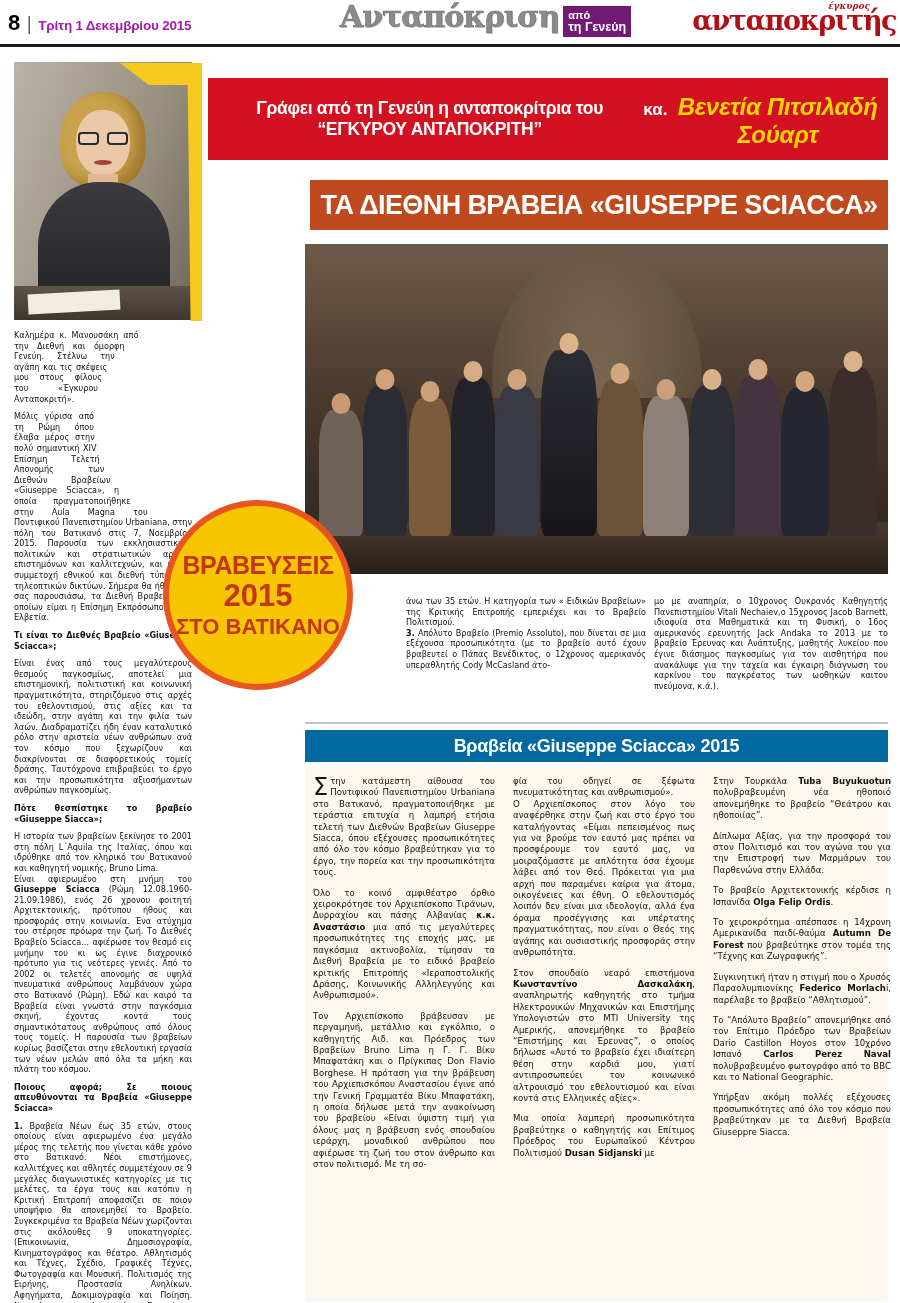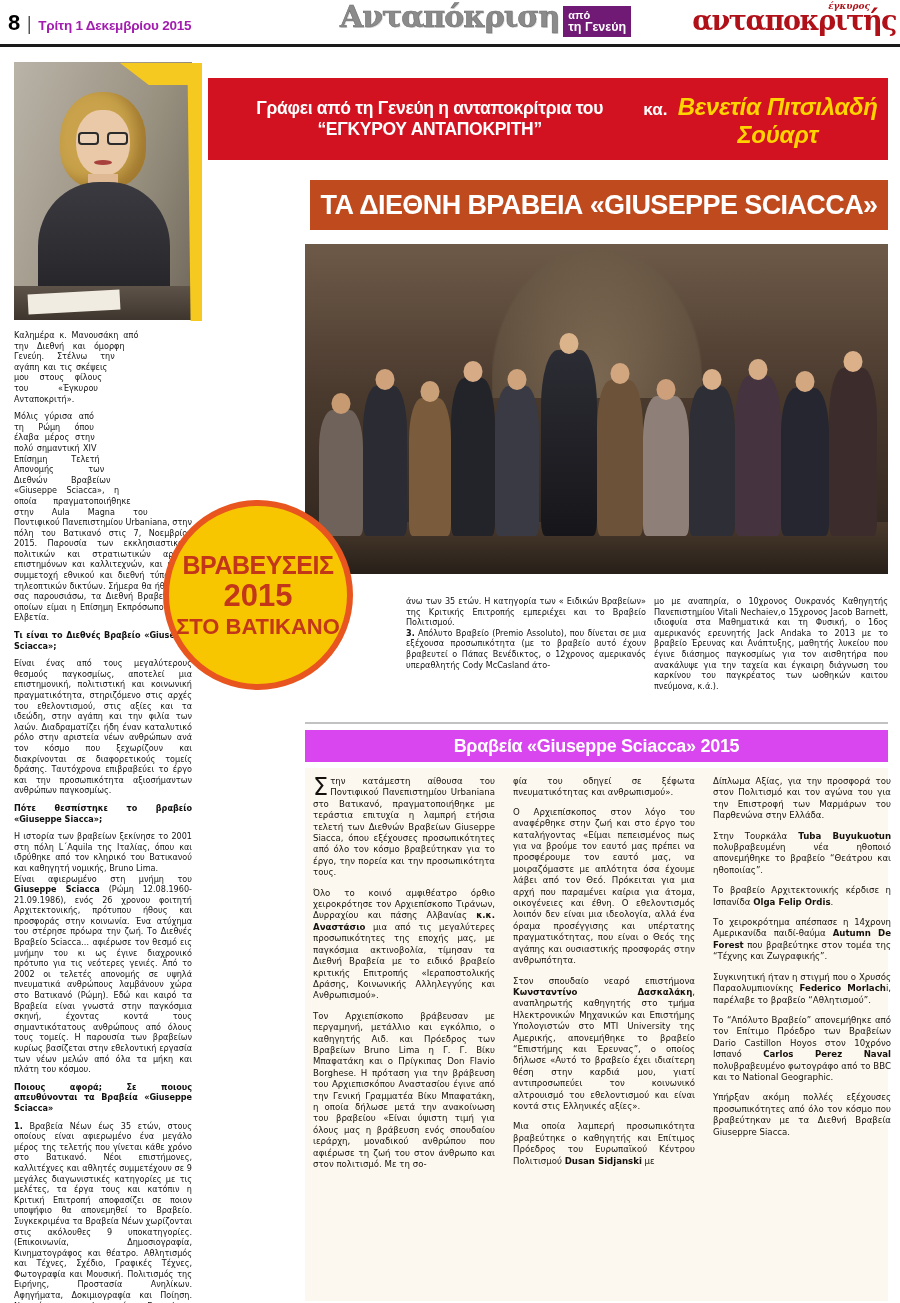--- a/index.html
+++ b/index.html
@@ -195,37 +195,37 @@
     float:right; width:100px; height:182px; shape-outside:circle(95px at 95px 91px);
     margin:0 -6px 0 4px;
   }
 
   
   .sec-rule{
     position:absolute; left:305px; top:722px; width:583px; height:2px; background:#c2c2c2;
   }
   .sec-bar{
     position:absolute; left:305px; top:730px; width:583px; height:32px;
-    background:#d946ef; color:#fff;
+    background:#0369a1; color:#fff;
     display:flex; align-items:center; justify-content:center;
     font-family:"Liberation Sans",sans-serif; font-weight:bold; font-size:18px;
     letter-spacing:-0.3px;
   }
   .tint{
     position:absolute; left:305px; top:768px; width:583px; height:533px;
     background:#fdf8ef;
   }
   .bcol{
     position:absolute;
     font-family:"DejaVu Sans", sans-serif;
     font-size:8.6px; line-height:11.4px;
     color:#15110c; text-align:justify;
   }
   .bcol p{ margin:0 0 9px 0; }
-  .bcol p.run{ margin-bottom:8px; }
+  .bcol p.run{ margin-bottom:0; }
   .bcol b{ font-weight:bold; }
   #bcol-1{ left:313px; top:776px; width:182px; }
   #bcol-2{ left:513px; top:776px; width:182px; }
   #bcol-3{ left:713px; top:776px; width:178px; }
 
   .dropcap{
     float:left; font-family:"DejaVu Sans", sans-serif;
     font-size:24px; line-height:20px; font-weight:normal;
     margin:1px 2px 0 0; color:#15110c;
   }
@@ -365,20 +365,20 @@
 </div>
 
 <div class="bcol" id="bcol-2">
   <p class="run">φία του οδηγεί σε ξέφωτα πνευματικότητας  και ανθρωπισμού».</p>
   <p>Ο Αρχιεπίσκοπος στον λόγο του αναφέρθηκε στην ζωή και στο έργο του καταλήγοντας «Είμαι πεπεισμένος πως για να βρούμε τον εαυτό μας πρέπει να προσφέρουμε τον εαυτό μας, να μοιραζόμαστε με απλότητα όσα έχουμε λάβει από τον Θεό. Πρόκειται για μια αρχή που παραμένει καίρια για άτομα, οικογένειες και έθνη. Ο εθελοντισμός λοιπόν δεν είναι μια ιδεολογία, αλλά ένα όραμα προσέγγισης και υπέρτατης πραγματικότητας, που είναι ο Θεός της αγάπης και ουσιαστικής προσφοράς στην ανθρωπότητα.</p>
   <p><span>Στον σπουδαίο νεαρό επιστήμονα </span><b>Κωνσταντίνο Δασκαλάκη</b><span>, αναπληρωτής καθηγητής στο τμήμα Ηλεκτρονικών Μηχανικών και Επιστήμης Υπολογιστών στο MTI University της Αμερικής, απονεμήθηκε το βραβείο “Επιστήμης και Έρευνας”, ο οποίος δήλωσε «Αυτό το βραβείο έχει ιδιαίτερη θέση στην καρδιά μου, γιατί αντιπροσωπεύει τον κοινωνικό αλτρουισμό του εθελοντισμού και είναι κοντά στις Ελληνικές αξίες».</span></p>
   <p><span>Μια οποία λαμπερή προσωπικότητα βραβεύτηκε ο καθηγητής και Επίτιμος Πρόεδρος του Ευρωπαϊκού Κέντρου Πολιτισμού </span><b>Dusan Sidjanski</b><span> με</span></p>
 </div>
 
 <div class="bcol" id="bcol-3">
+  <p><span>Στην Τουρκάλα </span><b>Tuba Buyukuotun</b><span> πολυβραβευμένη νέα ηθοποιό απονεμήθηκε το βραβείο “Θεάτρου και ηθοποιίας”.</span></p>
   <p>Δίπλωμα Αξίας,  για την προσφορά του στον Πολιτισμό και τον αγώνα του για την Επιστροφή των Μαρμάρων του Παρθενώνα στην Ελλάδα.</p>
-  <p><span>Στην Τουρκάλα </span><b>Tuba Buyukuotun</b><span> πολυβραβευμένη νέα ηθοποιό απονεμήθηκε το βραβείο “Θεάτρου και ηθοποιίας”.</span></p>
   <p><span>Το βραβείο Αρχιτεκτονικής κέρδισε η Ισπανίδα </span><b>Olga Felip Ordis</b><span>.</span></p>
   <p><span>Το χειροκρότημα απέσπασε η 14χρονη Αμερικανίδα παιδί-θαύμα </span><b>Autumn De Forest</b><span> που βραβεύτηκε στον τομέα της “Τέχνης και Ζωγραφικής”.</span></p>
   <p><span>Συγκινητική  ήταν η στιγμή που ο Χρυσός Παραολυμπιονίκης </span><b>Federico Morlach</b><span>i, παρέλαβε το βραβείο “Αθλητισμού”.</span></p>
   <p><span>Το “Απόλυτο Βραβείο” απονεμήθηκε από τον Επίτιμο Πρόεδρο των Βραβείων Dario Castillon Hoyos στον 10χρόνο Ισπανό </span><b>Carlos Perez Naval</b><span> πολυβραβευμένο φωτογράφο από το BBC και το National Geographic.</span></p>
   <p>Υπήρξαν ακόμη πολλές εξέχουσες προσωπικότητες από όλο τον κόσμο που βραβεύτηκαν με τα Διεθνή Βραβεία Giuseppre Siacca.</p>
 </div>
 
 </body></html>

